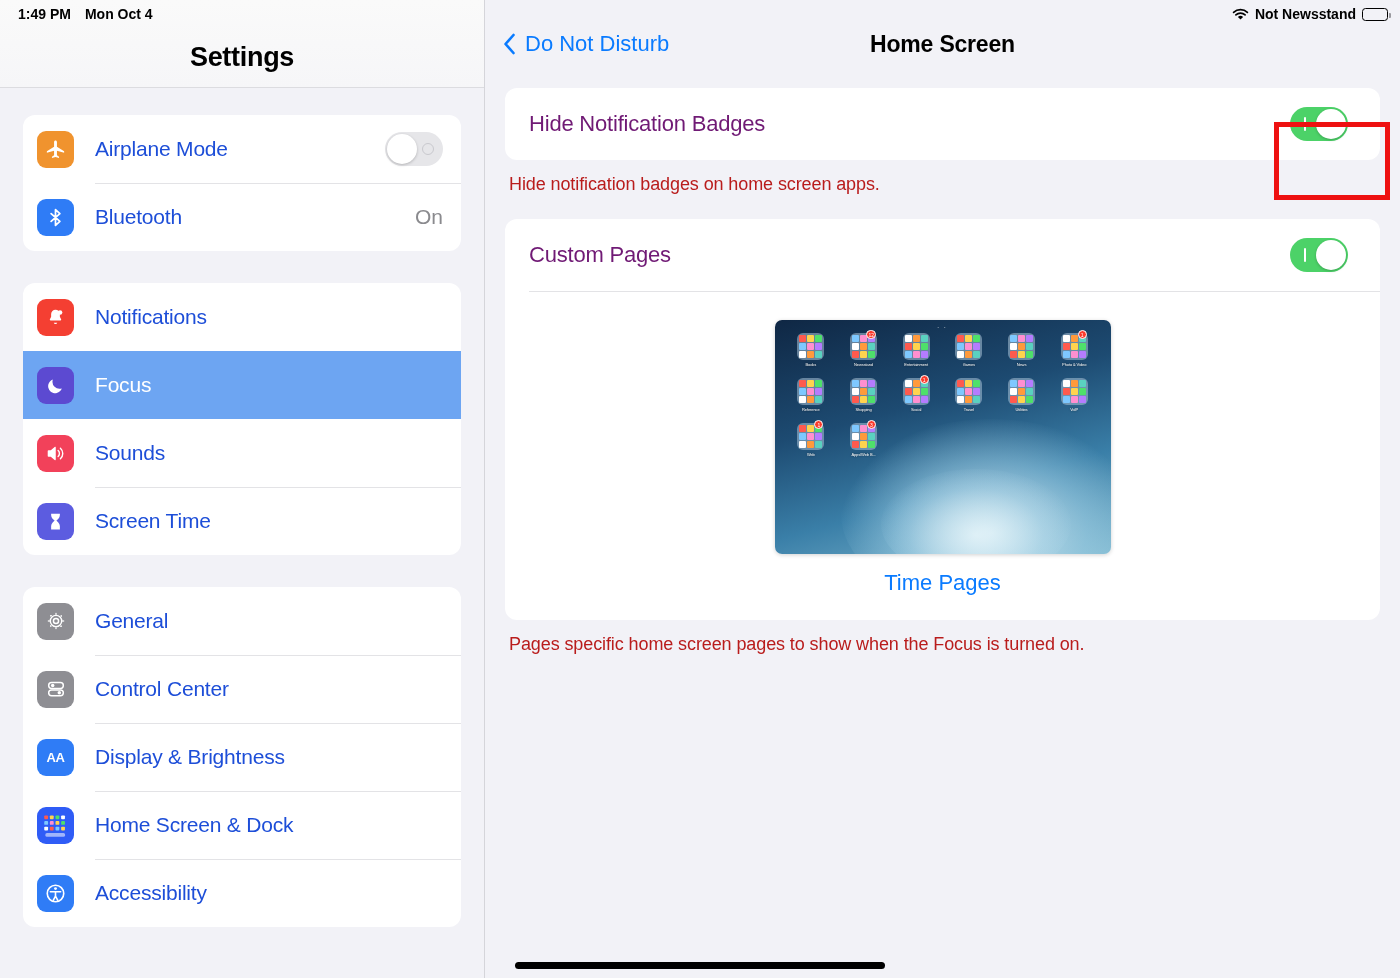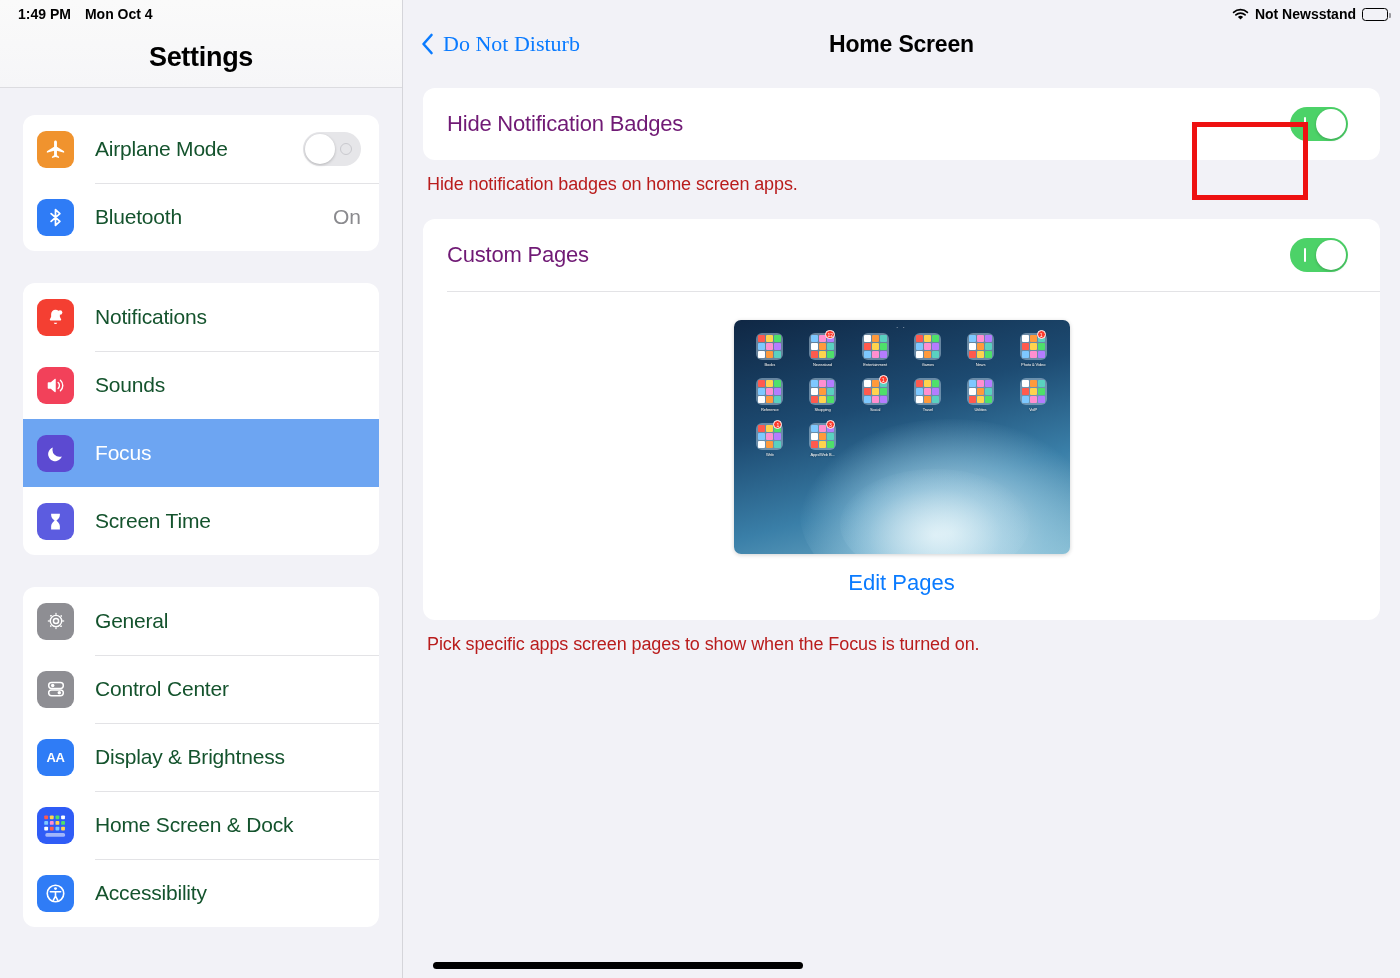--- a/index.html
+++ b/index.html
@@ -26,21 +26,21 @@
     border-radius: 3.5px; padding: 1.5px;
   }
   .batt::after {
     content: ""; position: absolute; right: -4px; top: 4px;
     width: 2px; height: 5px; background: #9a9a9f; border-radius: 0 1px 1px 0;
   }
   .batt-fill { height: 100%; background: #000; border-radius: 1.5px; }
 
   
   .sidebar {
-    position: relative; width: 403px; height: 978px;
+    position: relative; width: 485px; height: 978px;
     background: #f2f2f7; border-right: 1px solid #d5d5da;
     overflow: hidden;
   }
   .sidebar-header {
     height: 88px; display: flex; align-items: flex-end; justify-content: center;
     padding-bottom: 14px;
     background: linear-gradient(180deg,#fafafa 0%, #f6f6f8 100%);
     border-bottom: 1px solid #dcdce0;
   }
   .sidebar-title { font-size: 27px; font-weight: 700; color: #000; letter-spacing: -.3px; }
@@ -57,21 +57,21 @@
   }
   .row.selected { background: #6da5f2; }
   .row.selected + .row::before { background: transparent; }
   .row.selected::before { background: transparent !important; }
 
   .app-icon {
     width: 37px; height: 37px; border-radius: 9px; flex: 0 0 37px;
     display: flex; align-items: center; justify-content: center;
     color: #ffffff; overflow: hidden;
   }
-  .row-label { margin-left: 21px; font-size: 21px; color: #14532d; letter-spacing: -.2px; }
+  .row-label { margin-left: 21px; font-size: 21px; color: #1d4ed8; letter-spacing: -.2px; }
   .row.selected .row-label { color: #fff; }
   .row-value { margin-left: auto; margin-right: 18px; font-size: 21px; color: #8a8a8e; }
 
   
   .toggle {
     margin-left: auto; margin-right: 18px; position: relative;
     width: 58px; height: 34px; border-radius: 17px; flex: 0 0 58px;
   }
   .toggle.off { background: #e6e6e9; }
   .toggle.on  { background: #4cd268; }
@@ -90,21 +90,21 @@
     background: #fff; border-radius: 1px;
   }
 
   
   .main { position: relative; flex: 1; height: 978px; background: #f2f2f7; overflow: hidden; }
   .nav {
     height: 88px; position: relative; display: flex; align-items: center;
   }
   .back-btn {
     position: absolute; left: 18px; display: flex; align-items: center; gap: 9px;
-    color: #0a7bff; font-size: 22px; cursor: pointer; font-family: Liberation Serif, serif;
+    color: #0a7bff; font-size: 22px; cursor: pointer;
   }
   .chev { width: 13px; height: 22px; display: block; }
   .nav-title {
     position: absolute; left: 0; right: 0; text-align: center;
     font-size: 23px; font-weight: 700; color: #000; letter-spacing: -.2px;
   }
 
   .card { background: #fff; border-radius: 12px; margin: 0 20px; }
   .card-row {
     display: flex; align-items: center; height: 72px; padding: 0 0 0 24px; position: relative;
@@ -226,37 +226,37 @@
       <div class="group">
         <div class="row">
           <span class="app-icon" style="background:#f43f32">
             <svg viewBox="0 0 24 24" width="21" height="21" fill="#fff">
                 <path d="M12 3a5 5 0 0 0-5 5v3.2l-1.4 2.9a.8.8 0 0 0 .7 1.2h11.4a.8.8 0 0 0 .7-1.2L17 11.2V8a5 5 0 0 0-5-5zm0 16.5a2.1 2.1 0 0 0 2-1.6h-4a2.1 2.1 0 0 0 2 1.6z"></path>
                 <circle cx="17.2" cy="6.3" r="2.6" fill="#fff"></circle>
               </svg>
           </span>
           <span class="row-label">Notifications</span>
         </div>
+        <div class="row selected">
+          <span class="app-icon" style="background:#5c4ad1">
+            <svg viewBox="0 0 24 24" width="21" height="21" fill="#fff">
+                <path d="M19.2 15.3A8 8 0 0 1 9 5.2a8 8 0 1 0 10.2 10.1z"></path>
+              </svg>
+          </span>
+          <span class="row-label">Focus</span>
+        </div>
         <div class="row">
           <span class="app-icon" style="background:#f2415a">
             <svg viewBox="0 0 24 24" width="21" height="21" fill="#fff">
                 <path d="M11 4.5 6.6 8.3H4a.9.9 0 0 0-.9.9v5.6a.9.9 0 0 0 .9.9h2.6L11 19.5a.8.8 0 0 0 1.3-.6V5.1A.8.8 0 0 0 11 4.5z"></path>
                 <path d="M15 8.6a4.6 4.6 0 0 1 0 6.8" stroke="#fff" stroke-width="1.6" fill="none" stroke-linecap="round"></path>
                 <path d="M17.6 6a8 8 0 0 1 0 12" stroke="#fff" stroke-width="1.6" fill="none" stroke-linecap="round"></path>
               </svg>
           </span>
           <span class="row-label">Sounds</span>
-        </div>
-        <div class="row selected">
-          <span class="app-icon" style="background:#5c4ad1">
-            <svg viewBox="0 0 24 24" width="21" height="21" fill="#fff">
-                <path d="M19.2 15.3A8 8 0 0 1 9 5.2a8 8 0 1 0 10.2 10.1z"></path>
-              </svg>
-          </span>
-          <span class="row-label">Focus</span>
         </div>
         <div class="row">
           <span class="app-icon" style="background:#5c5ce0">
             <svg viewBox="0 0 24 24" width="21" height="21" fill="#fff">
                 <path d="M7 3h10v1.6c0 2.6-1.6 4.4-3.2 5.8l-.8.6.8.6c1.6 1.4 3.2 3.2 3.2 5.8V21H7v-3.6c0-2.6 1.6-4.4 3.2-5.8l.8-.6-.8-.6C8.6 9 7 7.2 7 4.6z"></path>
               </svg>
           </span>
           <span class="row-label">Screen Time</span>
         </div>
       </div>
@@ -563,22 +563,22 @@
                   <span class="hs-mini" style="background: rgb(255, 211, 78);"></span>
                   <span class="hs-mini" style="background: rgb(78, 224, 106);"></span>
                   <span class="hs-badge">3</span>
                 </div>
                 <div class="hs-label">Apps/Web B...</div>
               </div>
             </div>
         </div>
       </div>
 
-      <div class="edit-link">Edit Pages</div>
-    </div>
-    <div class="footer-note">Pick specific apps screen pages to show when the Focus is turned on.</div>
+      <div class="edit-link">Time Pages</div>
+    </div>
+    <div class="footer-note">Pages specific home screen pages to show when the Focus is turned on.</div>
 
     <div class="highlight-box" style="left:789px; top:122px; width:116px; height:78px;"></div>
 
     <div class="home-indicator" style="left:30px"></div>
   </div>
 
 </div>
 
 </body></html>

